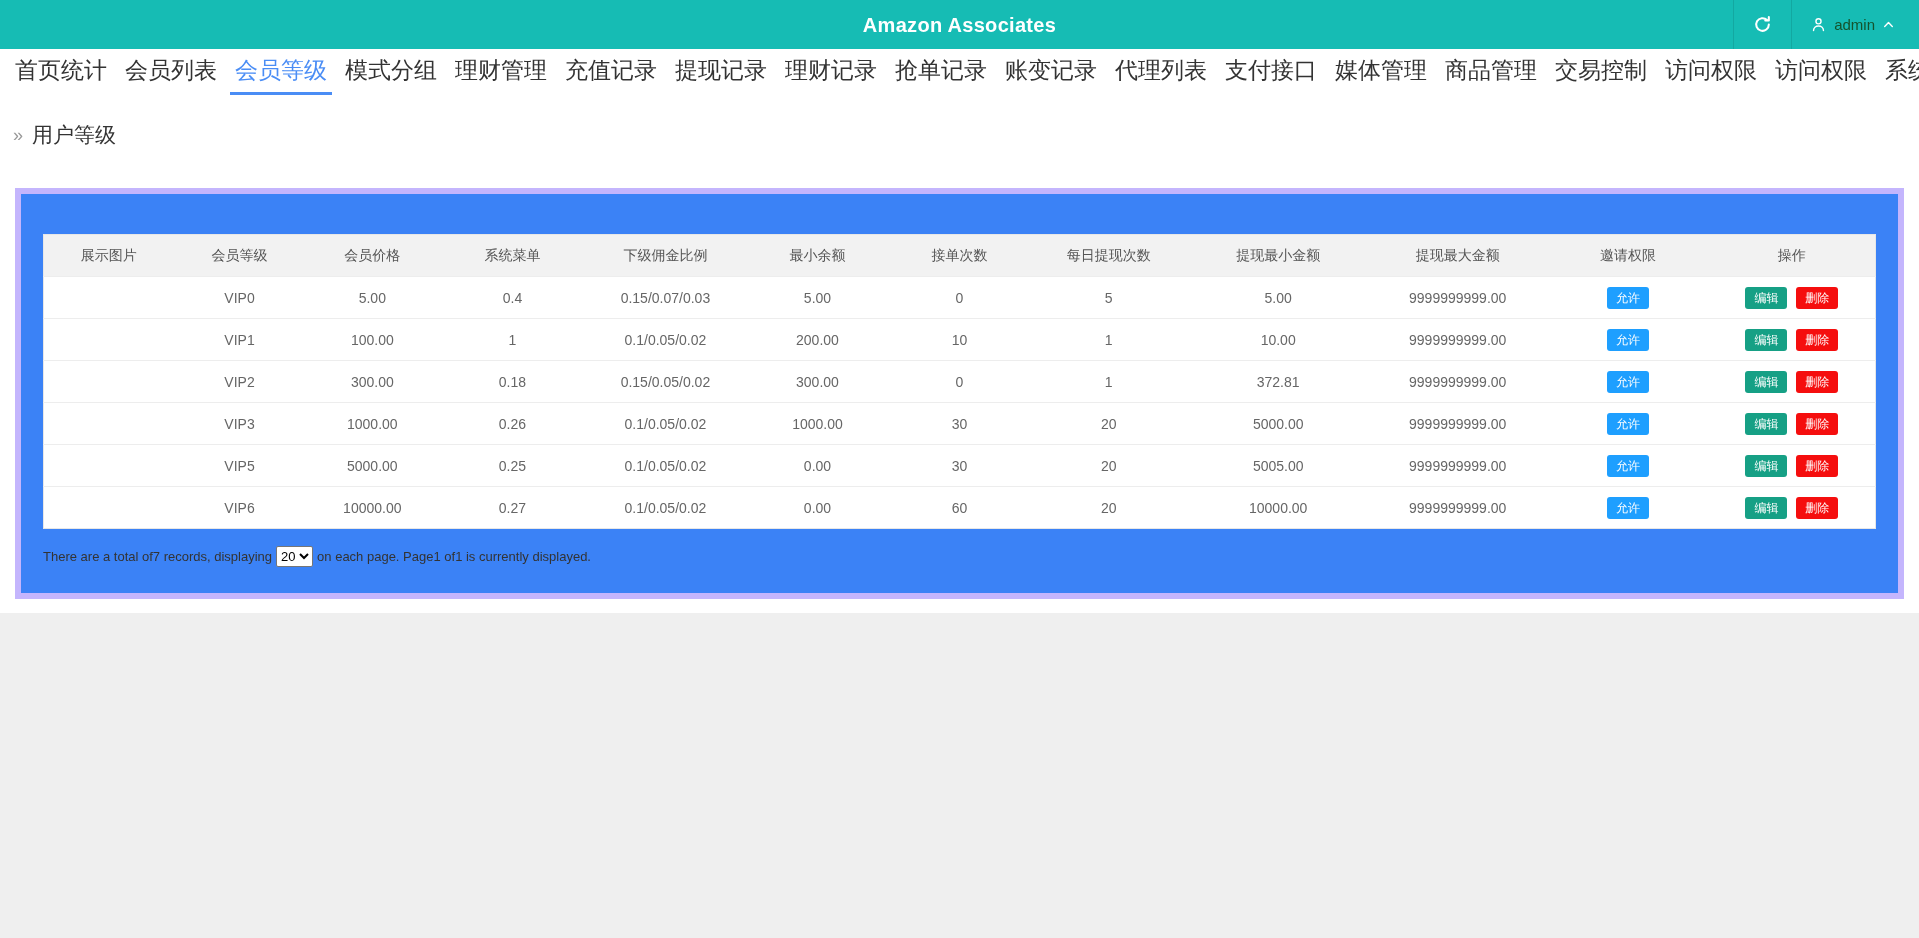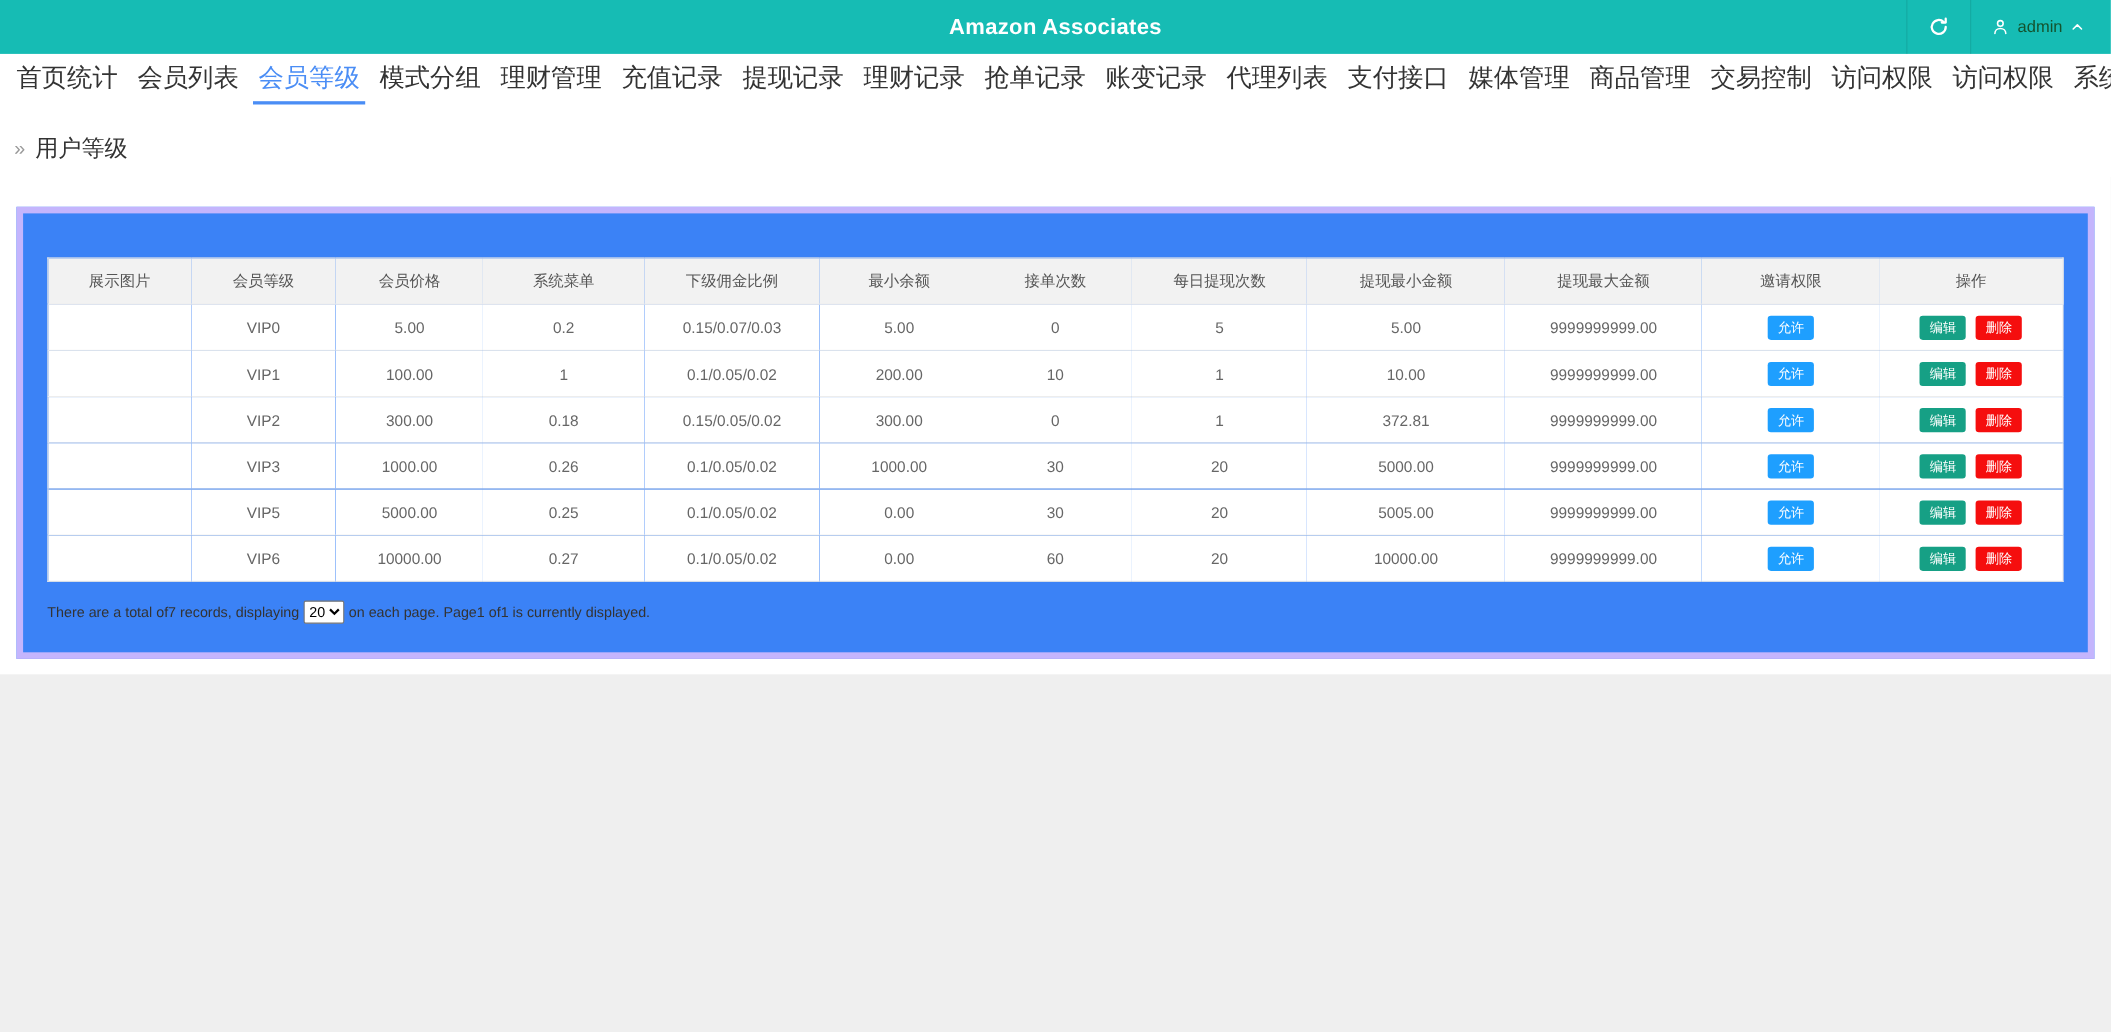--- a/index.html
+++ b/index.html
@@ -259,21 +259,21 @@
   <th>邀请权限</th>
 
   <th>操作</th>
 </tr>
         </thead>
       <tbody id="tbody">
   <tr>
     <td></td>
     <td>VIP0</td>
     <td class="price">5.00</td>
-    <td>0.2</td>
+    <td>0.4</td>
     <td>0.15/0.07/0.03</td>
     <td>5.00</td>
     <td>0</td>
     <td>5</td>
     <td>5.00</td>
     <td>9999999999.00</td>
     <td>
       <button class="btn blue">允许</button>
     </td>
     <td class="ops">

